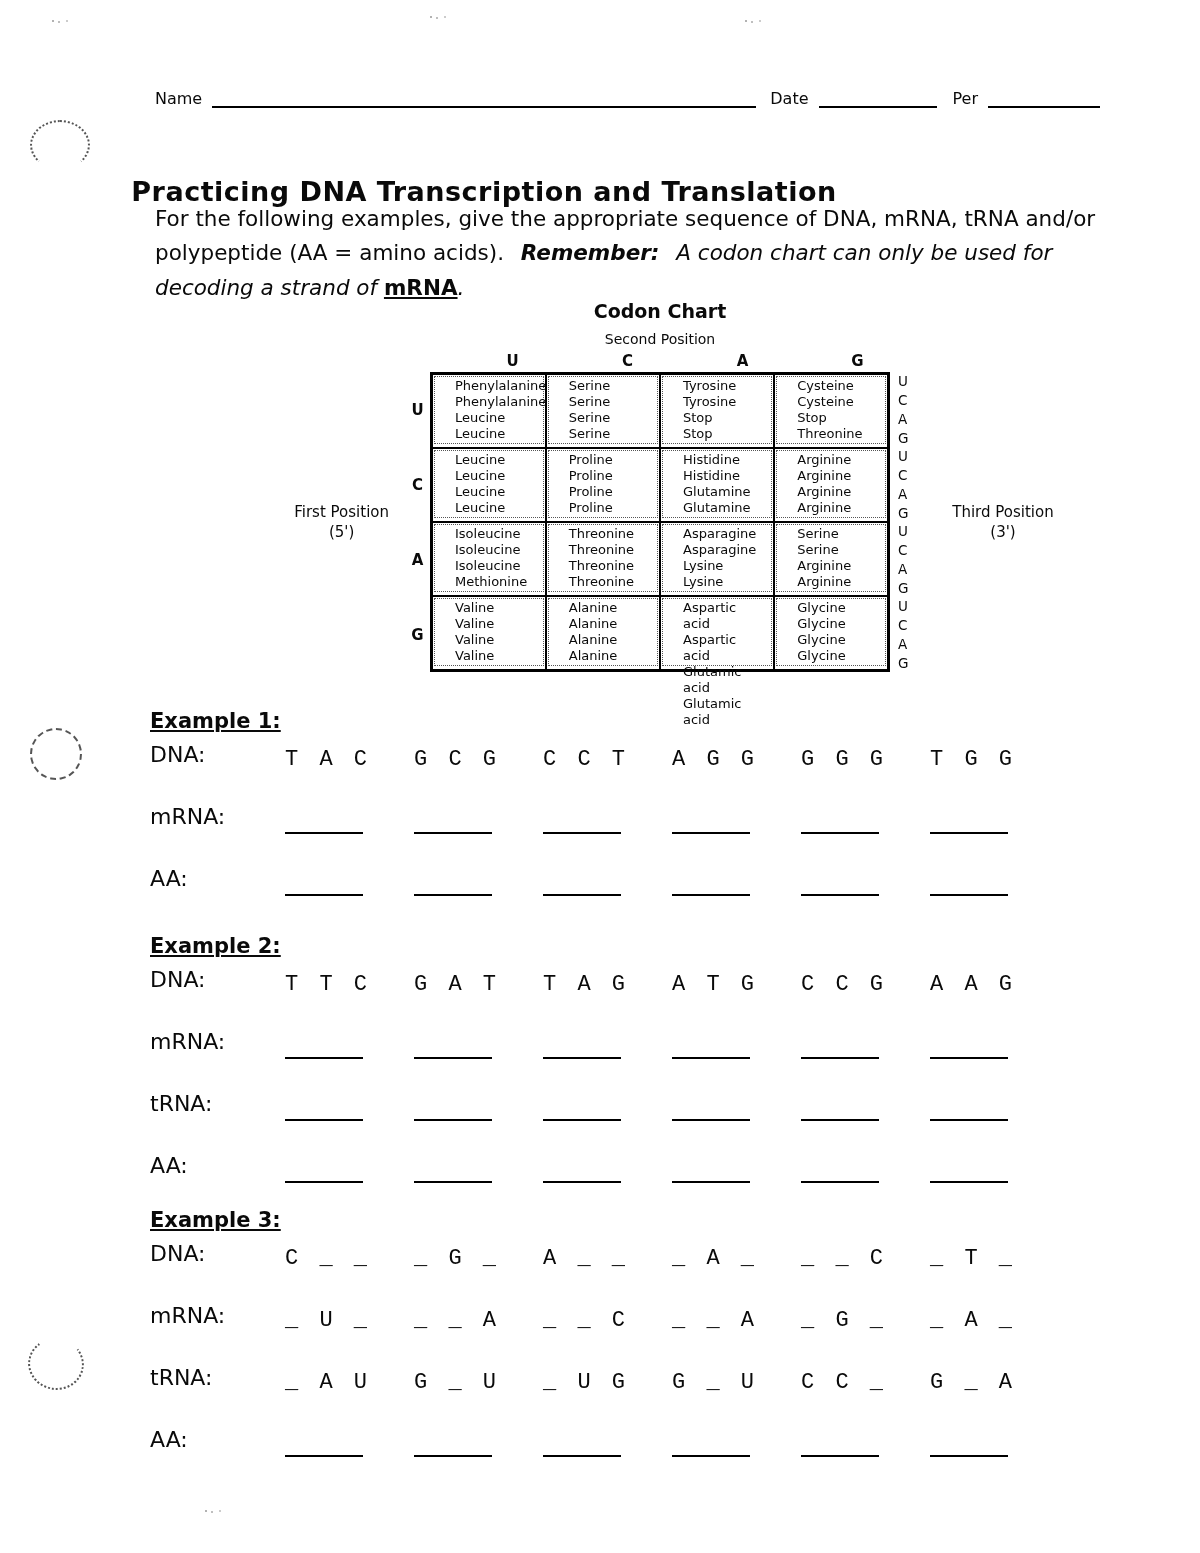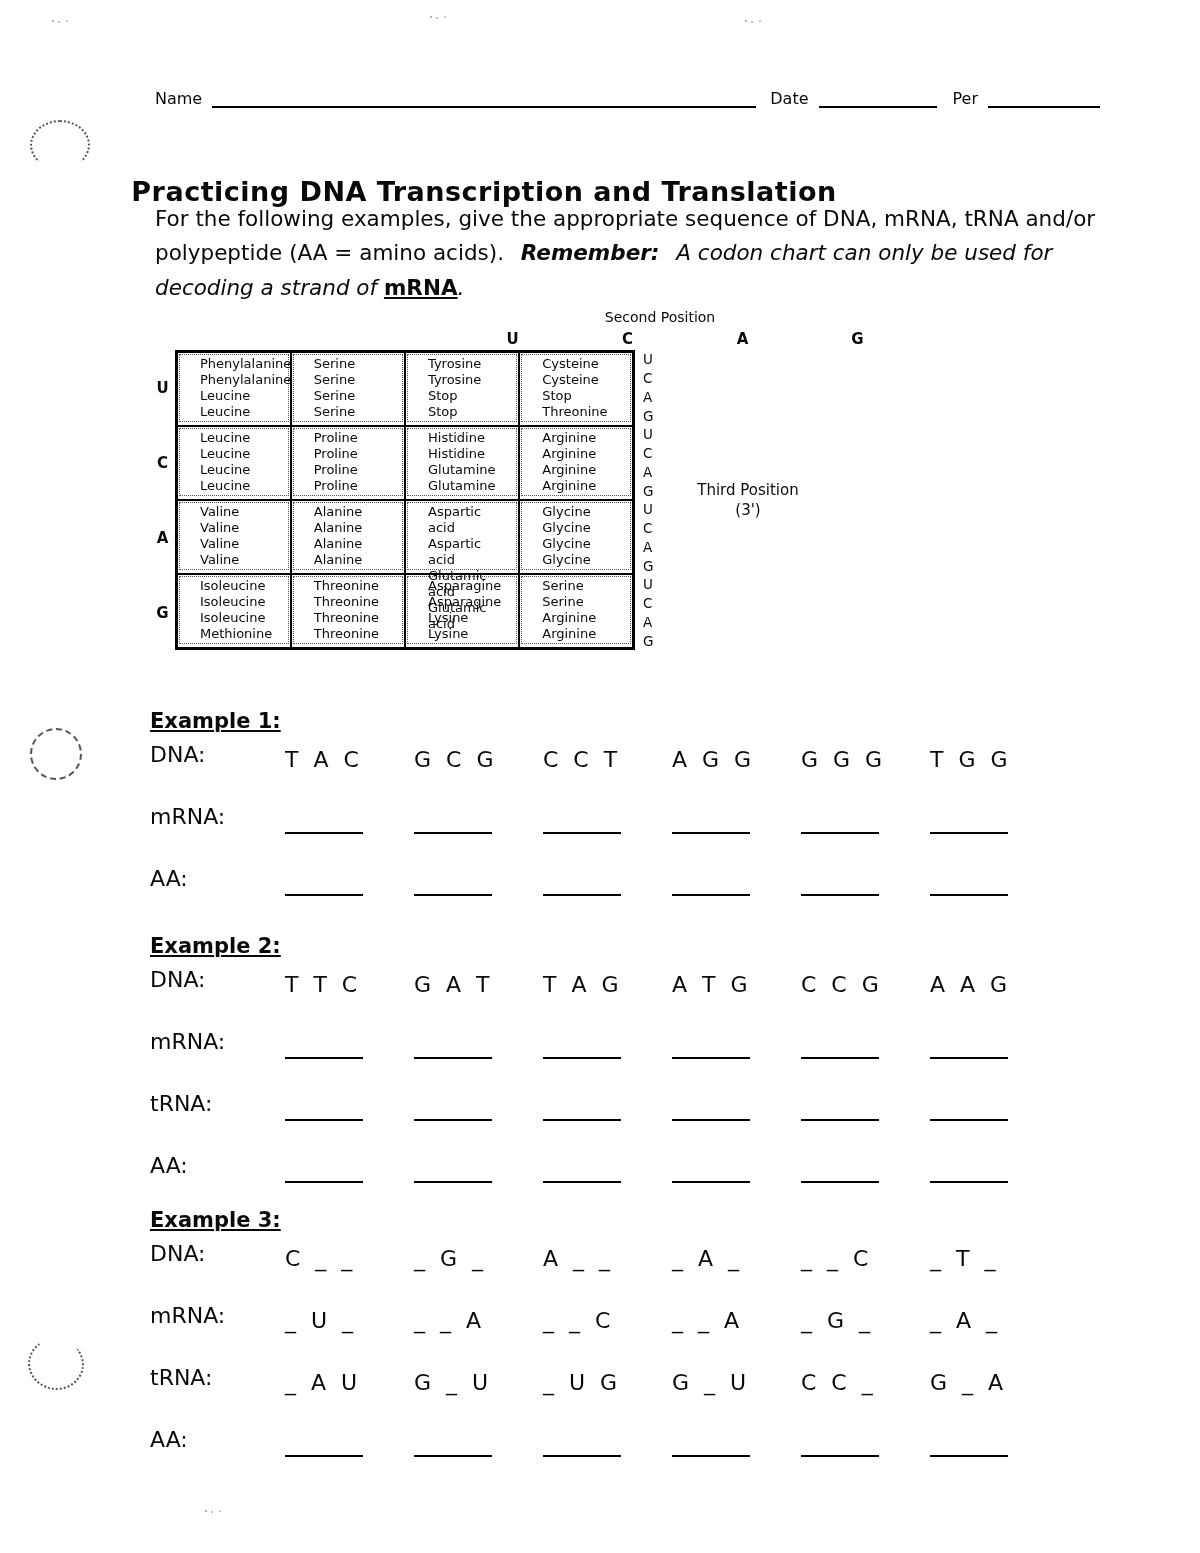--- a/index.html
+++ b/index.html
@@ -38,21 +38,21 @@
   .tl-group{flex:1;display:flex;flex-direction:column;justify-content:space-around;}
   .third-pos{width:150px;align-self:center;text-align:center;font-size:15px;line-height:1.35;}
   
   .example{position:absolute;left:150px;width:990px;margin-top:16px;}
   #example-1{top:693px;}
   #example-2{top:918px;}
   #example-3{top:1192px;}
   .ex-heading{font-size:21px;font-weight:bold;text-decoration:underline;margin-bottom:9px;display:inline-block;}
   .ex-row{display:grid;grid-template-columns:135px repeat(6,129px);align-items:end;margin-bottom:32px;min-height:30px;}
   .ex-row .row-label{font-size:22px;align-self:start;}
-  .codon-text{font-size:22px;letter-spacing:4px;white-space:pre;}
+  .codon-text{font-size:22px;letter-spacing:4px;white-space:pre;font-family:Liberation Mono, monospace;}
   .answer-blank{display:inline-block;width:78px;border-bottom:2.5px solid #000;height:26px;}
   
   .hole{position:absolute;border:2px dotted #555;border-radius:50%;}
   .hole-top{left:30px;top:120px;width:56px;height:46px;border-bottom-color:transparent;}
   .hole-mid{left:30px;top:728px;width:48px;height:48px;border-style:dashed;}
   .hole-bot{left:28px;top:1338px;width:52px;height:48px;border-top-color:transparent;transform:rotate(8deg);}
   .speck{position:absolute;width:2px;height:2px;background:#999;border-radius:50%;box-shadow:6px 1px 0 #aaa,14px 0 0 #bbb;}
 </style>
 </head>
 <body>
@@ -79,28 +79,35 @@
 <div class="instructions">
   <span>For the following examples, give the appropriate sequence of DNA, mRNA, tRNA and/or</span>
   <span>polypeptide (AA = amino acids).</span><span class="sp"></span>
   <span class="bi">Remember:</span><span class="sp"></span>
   <span class="it">A codon chart can only be used for decoding</span>
   <span class="it">a strand of</span>
   <span class="mrna">mRNA</span><span class="it">.</span>
 </div>
 
 <div class="chart">
+  <div class="c-title">Codon Chart</div>
   <div class="c-sub">Second Position</div>
   <div class="col-letters" id="col-letters">
       <span>U</span>
       <span>C</span>
       <span>A</span>
       <span>G</span>
     </div>
   <div class="chart-row">
+    <div class="first-pos">
+      <div class="inner">
+        <div>First Position</div>
+        <div>(5')</div>
+      </div>
+    </div>
     <div class="row-letters" id="row-letters">
         <span>U</span>
         <span>C</span>
         <span>A</span>
         <span>G</span>
       </div>
     <table class="codon">
       <tbody id="codon-cells">
           <tr>
             <td>
@@ -166,20 +173,54 @@
                 <div class="aa-line">Arginine</div>
                 <div class="aa-line">Arginine</div>
                 <div class="aa-line">Arginine</div>
                 <div class="aa-line">Arginine</div>
               </div>
             </td>
           </tr>
           <tr>
             <td>
               <div class="cell-inner">
+                <div class="aa-line">Isoleucine</div>
+                <div class="aa-line">Isoleucine</div>
+                <div class="aa-line">Isoleucine</div>
+                <div class="aa-line">Methionine</div>
+              </div>
+            </td>
+            <td>
+              <div class="cell-inner">
+                <div class="aa-line">Threonine</div>
+                <div class="aa-line">Threonine</div>
+                <div class="aa-line">Threonine</div>
+                <div class="aa-line">Threonine</div>
+              </div>
+            </td>
+            <td>
+              <div class="cell-inner">
+                <div class="aa-line">Asparagine</div>
+                <div class="aa-line">Asparagine</div>
+                <div class="aa-line">Lysine</div>
+                <div class="aa-line">Lysine</div>
+              </div>
+            </td>
+            <td>
+              <div class="cell-inner">
+                <div class="aa-line">Serine</div>
+                <div class="aa-line">Serine</div>
+                <div class="aa-line">Arginine</div>
+                <div class="aa-line">Arginine</div>
+              </div>
+            </td>
+          </tr>
+          <tr>
+            <td>
+              <div class="cell-inner">
                 <div class="aa-line">Valine</div>
                 <div class="aa-line">Valine</div>
                 <div class="aa-line">Valine</div>
                 <div class="aa-line">Valine</div>
               </div>
             </td>
             <td>
               <div class="cell-inner">
                 <div class="aa-line">Alanine</div>
                 <div class="aa-line">Alanine</div>
@@ -194,54 +235,20 @@
                 <div class="aa-line">Glutamic acid</div>
                 <div class="aa-line">Glutamic acid</div>
               </div>
             </td>
             <td>
               <div class="cell-inner">
                 <div class="aa-line">Glycine</div>
                 <div class="aa-line">Glycine</div>
                 <div class="aa-line">Glycine</div>
                 <div class="aa-line">Glycine</div>
-              </div>
-            </td>
-          </tr>
-          <tr>
-            <td>
-              <div class="cell-inner">
-                <div class="aa-line">Isoleucine</div>
-                <div class="aa-line">Isoleucine</div>
-                <div class="aa-line">Isoleucine</div>
-                <div class="aa-line">Methionine</div>
-              </div>
-            </td>
-            <td>
-              <div class="cell-inner">
-                <div class="aa-line">Threonine</div>
-                <div class="aa-line">Threonine</div>
-                <div class="aa-line">Threonine</div>
-                <div class="aa-line">Threonine</div>
-              </div>
-            </td>
-            <td>
-              <div class="cell-inner">
-                <div class="aa-line">Asparagine</div>
-                <div class="aa-line">Asparagine</div>
-                <div class="aa-line">Lysine</div>
-                <div class="aa-line">Lysine</div>
-              </div>
-            </td>
-            <td>
-              <div class="cell-inner">
-                <div class="aa-line">Serine</div>
-                <div class="aa-line">Serine</div>
-                <div class="aa-line">Arginine</div>
-                <div class="aa-line">Arginine</div>
               </div>
             </td>
           </tr>
         </tbody>
     </table>
     <div class="third-letters" id="third-letters">
         <div class="tl-group">
           <span>U</span>
           <span>C</span>
           <span>A</span>

